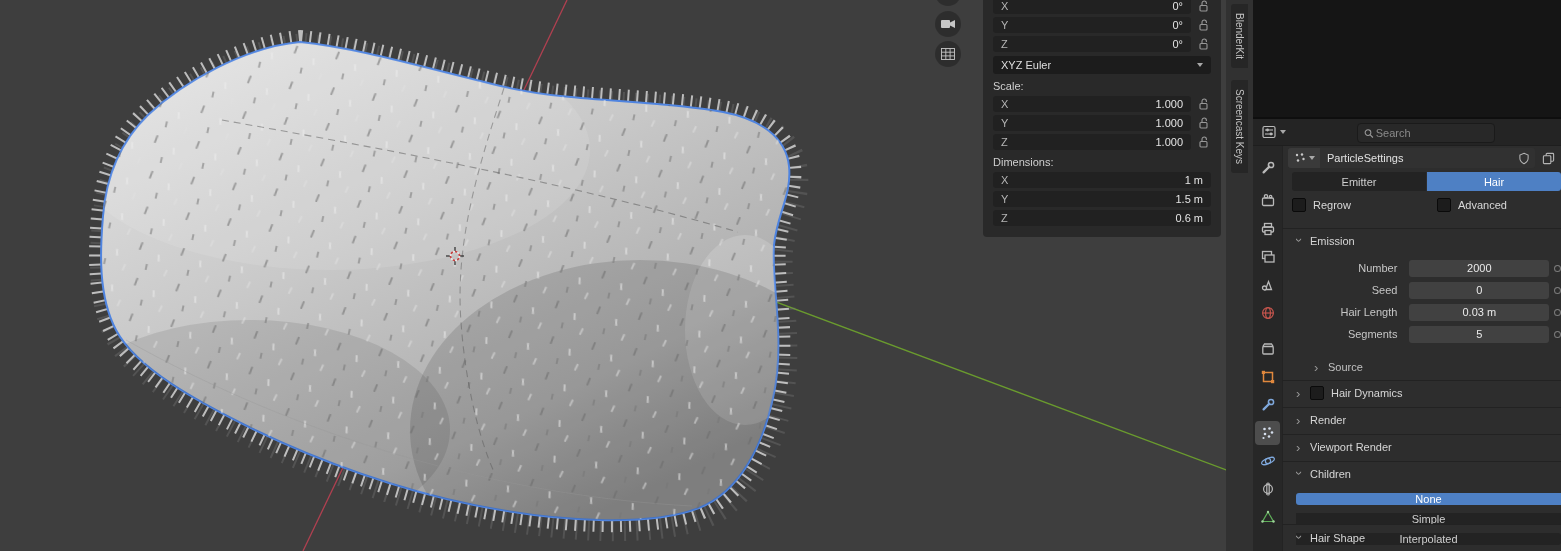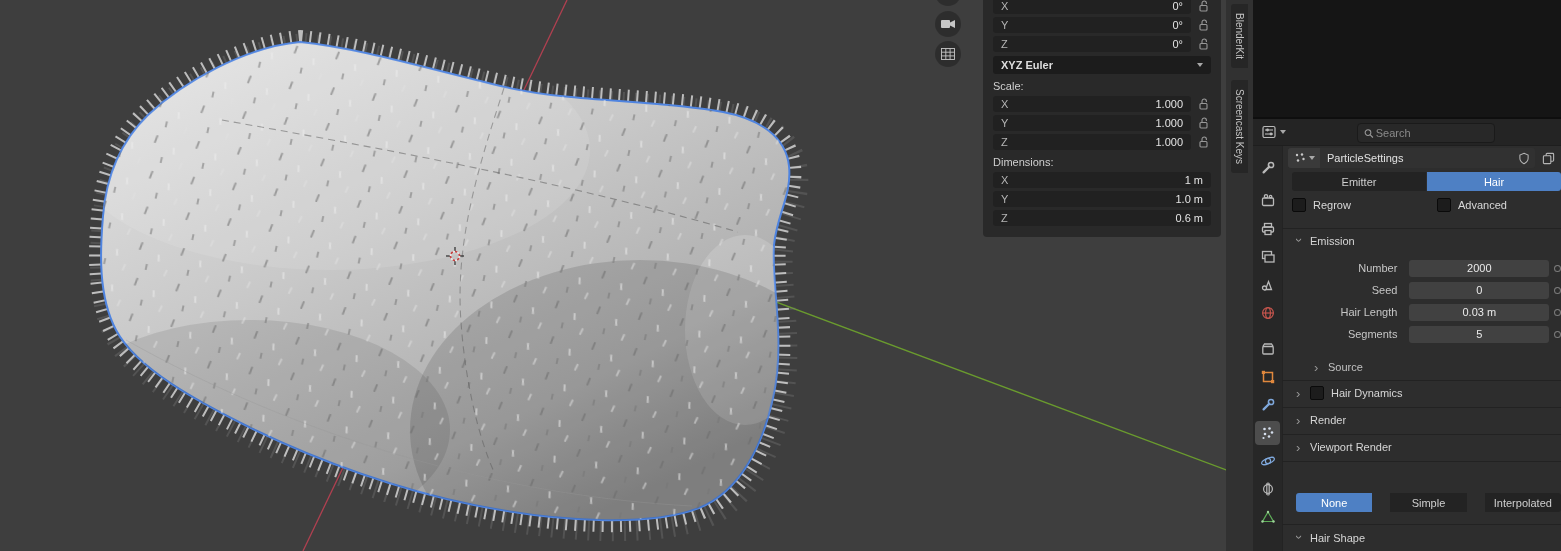--- a/index.html
+++ b/index.html
@@ -13,21 +13,21 @@
   
   .npanel{position:absolute;left:983px;top:-8px;width:238px;z-index:2;
           background:rgba(40,40,40,.94);border-radius:4px;padding:6px 0 8px;}
   .nrow{display:flex;align-items:center;margin:0 10px 3px;height:16px;gap:6px;}
   .nfield{flex:1;height:16px;background:#212121;border-radius:3px;display:flex;
           align-items:center;padding:0 8px;color:#e4e4e4;}
   .nfield .ax{color:#b5b5b5;}
   .nfield .val{margin-left:auto;}
   .nlock{width:14px;display:flex;justify-content:center;}
   .ndrop{margin:4px 10px 5px;height:18px;background:#1c1c1c;border-radius:3px;
-         display:flex;align-items:center;padding:0 8px;color:#dedede;font-weight:bold;}
+         display:flex;align-items:center;padding:0 8px;color:#dedede;}
   .tri{width:0;height:0;border-left:3.5px solid transparent;border-right:3.5px solid transparent;
        border-top:4.5px solid #a8a8a8;margin-left:auto;}
   .nhead{margin:6px 10px 4px;color:#cfcfcf;}
 
   
   .tabstrip{position:absolute;left:1226px;top:0;width:27px;height:551px;background:#313131;
             z-index:3;display:flex;flex-direction:column;align-items:center;}
   .vtab{writing-mode:vertical-rl;background:#262626;color:#c4c4c4;font-size:10px;
         padding:9px 3px;border-radius:3px 0 0 3px;margin-top:4px;}
   .vtab + .vtab{margin-top:12px;}
@@ -81,21 +81,21 @@
   .chev{color:#979797;font-size:13px;width:7px;line-height:1;display:inline-block;}
   .chev.open{transform:rotate(90deg);}
   .subhead{padding-left:32px;color:#c0c0c0;}
 
   .frow{position:absolute;left:12px;right:0;height:18px;display:flex;align-items:center;}
   .flabel{width:108px;text-align:right;color:#c6c6c6;}
   .ffield{margin-left:12px;width:146px;height:17px;background:#414141;border-radius:3px;
           display:flex;align-items:center;justify-content:center;color:#ebebeb;}
   .fdot{width:5px;height:5px;border:1px solid #7a7a7a;border-radius:50%;margin-left:5px;}
 
-  .child-opts{position:absolute;top:347px;left:14px;right:0;height:19px;display:flex;gap:18px;}
+  .child-opts{position:absolute;top:347px;left:14px;right:0;height:19px;display:flex;gap:8px;flex-direction:column;}
   .copt{flex:1;display:flex;align-items:center;justify-content:center;background:#232323;color:#cfcfcf;}
   .copt:first-child{border-radius:3px 0 0 3px;}
   .copt:last-child{border-radius:0 3px 3px 0;}
   .copt.active{background:#4e80c4;color:#fff;}
 </style>
 </head>
 <body>
 
 <div class="root">
 
@@ -254,21 +254,21 @@
     <div class="nhead">Dimensions:</div>
     <div class="nrow">
       <div class="nfield">
         <span class="ax">X</span>
         <span class="val">1 m</span>
       </div>
     </div>
     <div class="nrow">
       <div class="nfield">
         <span class="ax">Y</span>
-        <span class="val">1.0 m</span>
+        <span class="val">1.5 m</span>
       </div>
     </div>
     <div class="nrow">
       <div class="nfield">
         <span class="ax">Z</span>
         <span class="val">0.6 m</span>
       </div>
     </div>
   </div>
 
@@ -489,20 +489,24 @@
           <span>Render</span>
         </div>
 
         <div class="divider" style="top:288px"></div>
         <div class="phead" style="top:291px">
           <span class="chev">›</span>
           <span>Viewport Render</span>
         </div>
 
         <div class="divider" style="top:315px"></div>
+        <div class="phead" style="top:318px">
+          <span class="chev open">›</span>
+          <span>Children</span>
+        </div>
 
         <div class="child-opts">
           <div class="copt active">None</div>
           <div class="copt">Simple</div>
           <div class="copt">Interpolated</div>
         </div>
 
         <div class="divider" style="top:378px"></div>
         <div class="phead" style="top:382px">
           <span class="chev open">›</span>

